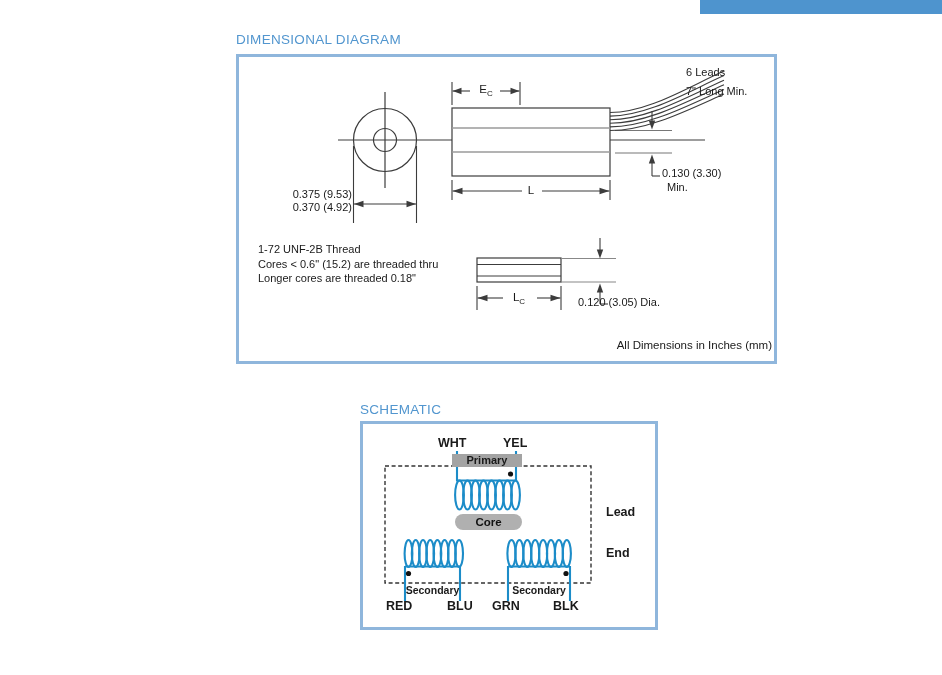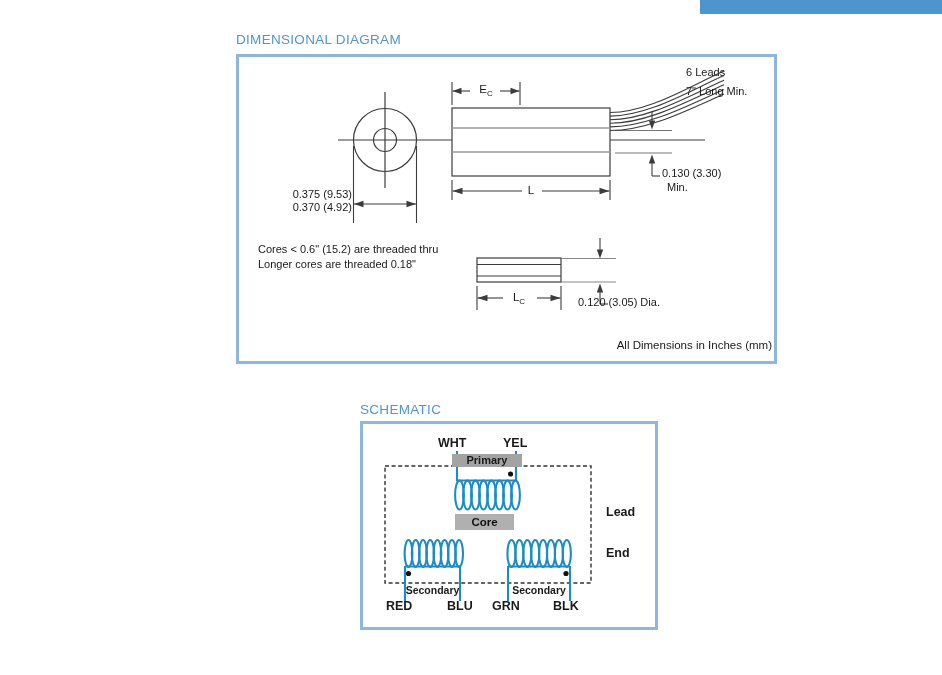--- a/index.html
+++ b/index.html
@@ -7,22 +7,22 @@
               font-family:"Liberation Sans", sans-serif; color:#1a1a1a; }
   .lbl { position:absolute; font-size:11px; color:#1a1a1a; white-space:nowrap; line-height:1.2; }
   .blue-title { position:absolute; font-size:13.5px; font-weight:500; letter-spacing:0.3px; color:#5296CF; }
   .frame { position:absolute; border:3px solid #8FB6DC; background:transparent; }
   .topbar { position:absolute; left:700px; top:0; width:242px; height:14px; background:#4E94CE; }
   .dim-right { text-align:right; }
   .ctr { text-align:center; }
   .bold { font-weight:bold; }
   sub.sc { font-size:8px; vertical-align:-3px; }
   svg.art { position:absolute; left:0; top:0; width:942px; height:675px; }
-  .core-chip { position:absolute; left:455px; top:514px; width:59px; height:16px; background:#B0B0B0;
-               font-size:11.5px; font-weight:bold; text-align:center; line-height:16px; color:#111; }
+  .core-chip { position:absolute; left:455px; top:514px; width:67px; height:16px; background:#B0B0B0;
+               font-size:11.5px; font-weight:bold; text-align:center; line-height:16px; color:#111;border-radius:8px; }
   .note-block { position:absolute; left:258px; top:242px; font-size:11px; line-height:14.6px; }
   .note-block span { display:block; }
 </style>
 </head>
 <body>
 
 <div class="topbar"></div>
 
 <div class="blue-title" style="left:236px; top:32px;">DIMENSIONAL DIAGRAM</div>
 <div class="blue-title" style="left:360px; top:402px;">SCHEMATIC</div>
@@ -161,20 +161,21 @@
 
 <div class="lbl ctr" style="left:452px; top:184px; width:158px; font-size:11.5px;">L</div>
 
 <div class="lbl dim-right" style="left:262px; top:188px; width:90px;">0.375 (9.53)</div>
 <div class="lbl dim-right" style="left:262px; top:201px; width:90px;">0.370 (4.92)</div>
 
 <div class="lbl" style="left:662px; top:167px;">0.130 (3.30)</div>
 <div class="lbl" style="left:667px; top:181px;">Min.</div>
 
 <div class="note-block">
+  <span>1-72 UNF-2B Thread</span>
   <span>Cores &lt; 0.6" (15.2) are threaded thru</span>
   <span>Longer cores are threaded 0.18"</span>
 </div>
 
 <div class="lbl ctr" style="left:477px; top:291px; width:84px; font-size:11.5px;"><span>L</span><sub class="sc">C</sub></div>
 
 <div class="lbl" style="left:578px; top:296px;">0.120 (3.05) Dia.</div>
 
 <div class="lbl dim-right" style="left:500px; top:339px; width:272px; font-size:11.5px;">All Dimensions in Inches (mm)</div>
 

